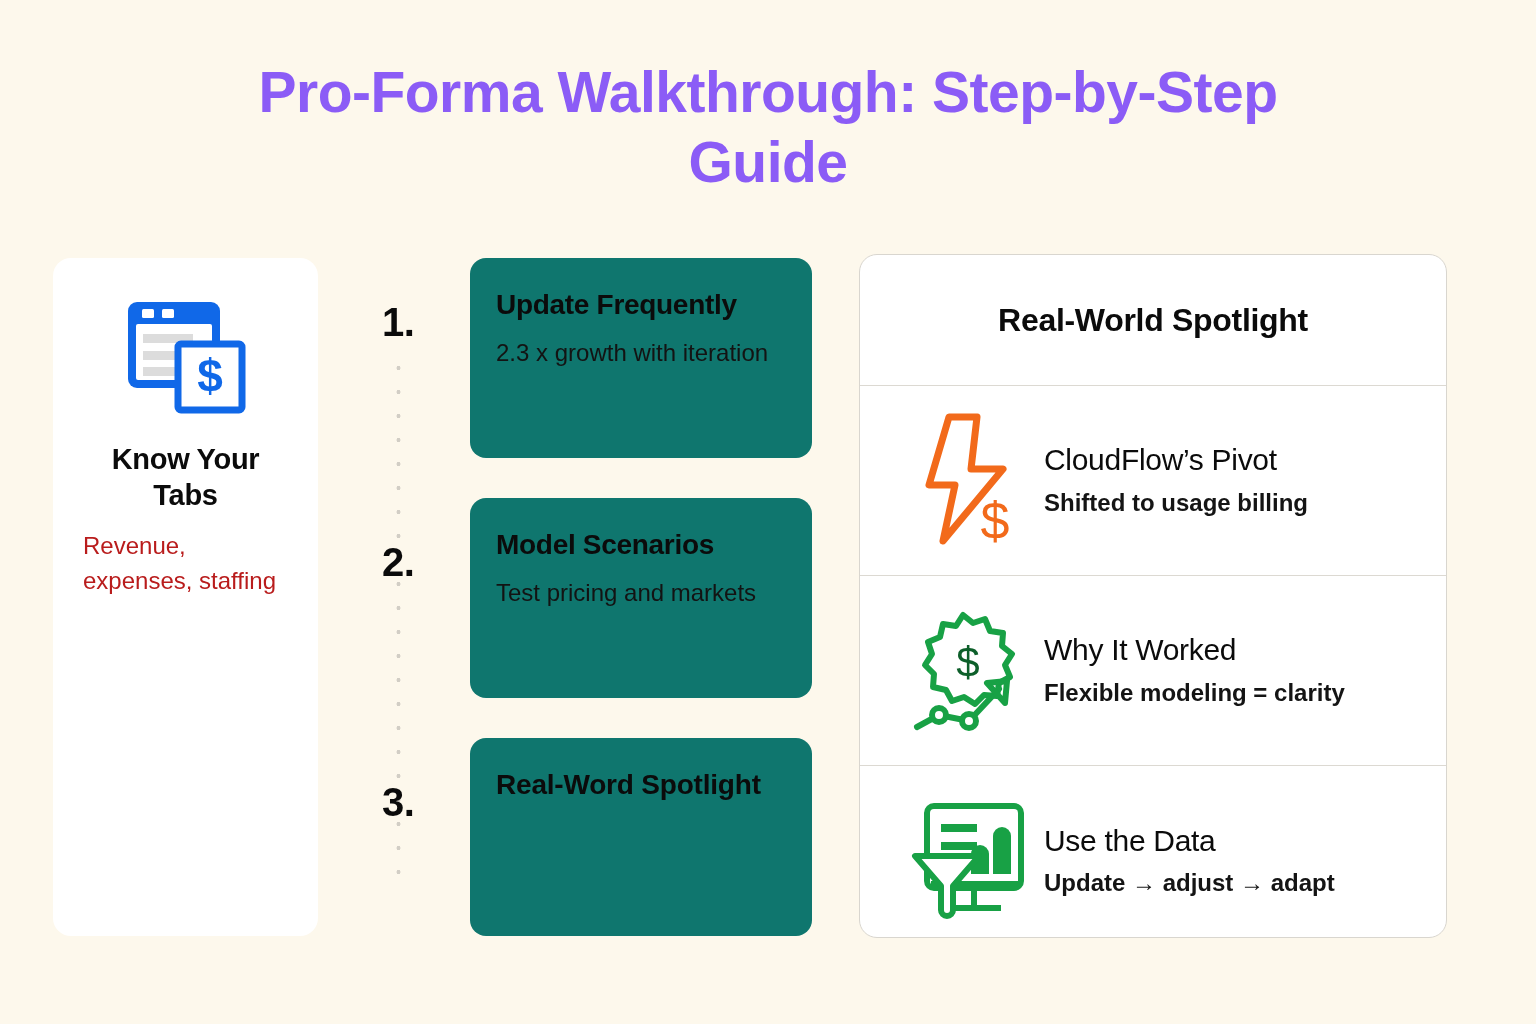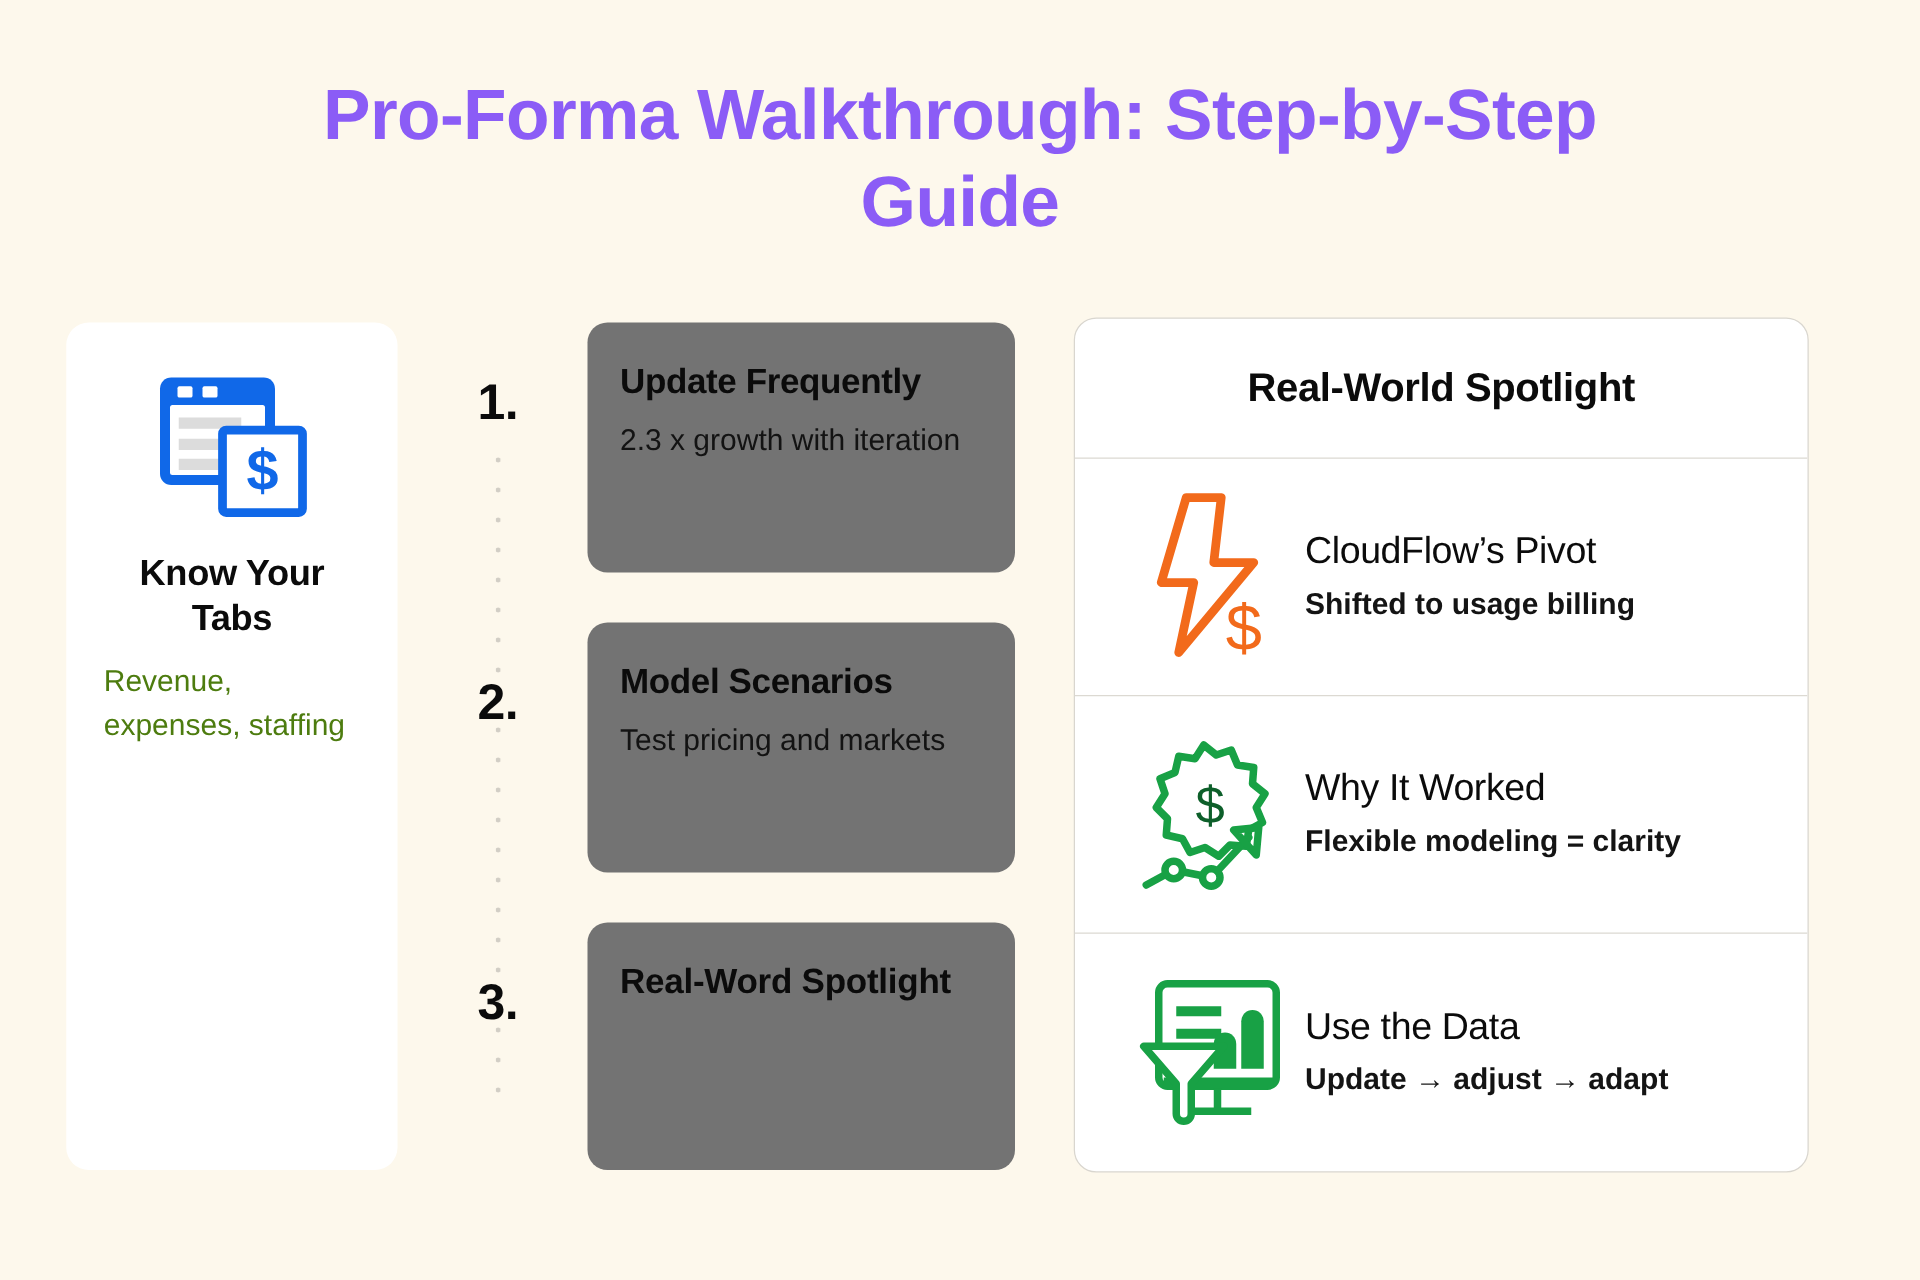--- a/index.html
+++ b/index.html
@@ -63,21 +63,21 @@
     line-height: 1.23;
     font-weight: 700;
     letter-spacing: -0.3px;
   }
   .left-body {
     margin-top: 16px;
     text-align: left;
     font-size: 24px;
     line-height: 1.43;
     font-weight: 400;
-    color: #4d7c0f;
+    color: #b91c1c;
     padding-left: 4px;
   }
 
   
   .steps {
     position: absolute;
     left: 372px;
     top: 258px;
     width: 440px;
     height: 690px;
@@ -108,21 +108,21 @@
     flex: 0 0 98px;
     font-size: 40px;
     font-weight: 700;
     line-height: 1;
     padding-top: 44px;
     padding-left: 10px;
     letter-spacing: -0.5px;
   }
   .step-card {
     flex: 1 1 auto;
-    background: #737373;
+    background: #0f766e;
     border-radius: 16px;
     padding: 30px 30px 34px 26px;
     min-height: 200px;
   }
   .step-card.tall { min-height: 198px; }
   .step-title {
     font-size: 28px;
     line-height: 1.2;
     font-weight: 700;
     letter-spacing: -0.3px;
@@ -142,21 +142,21 @@
     left: 859px;
     top: 254px;
     width: 588px;
     height: 684px;
     background: #FFFFFF;
     border: 1px solid #D9D6CF;
     border-radius: 18px;
     overflow: hidden;
   }
   .panel-header {
-    height: 112px;
+    height: 131px;
     display: flex;
     align-items: center;
     justify-content: center;
     border-bottom: 1px solid #DCD9D2;
   }
   .panel-header-title {
     font-size: 32px;
     font-weight: 700;
     letter-spacing: -0.3px;
   }

